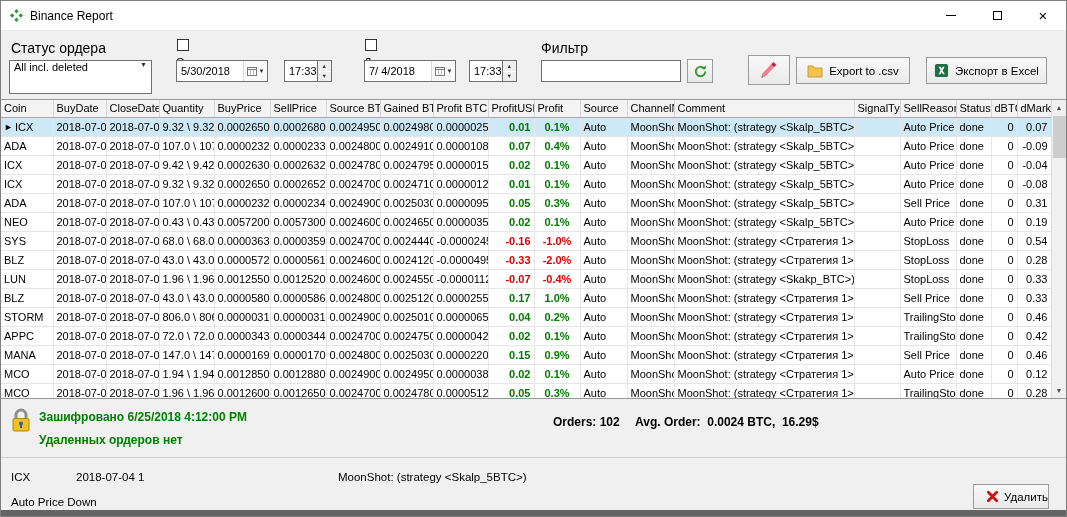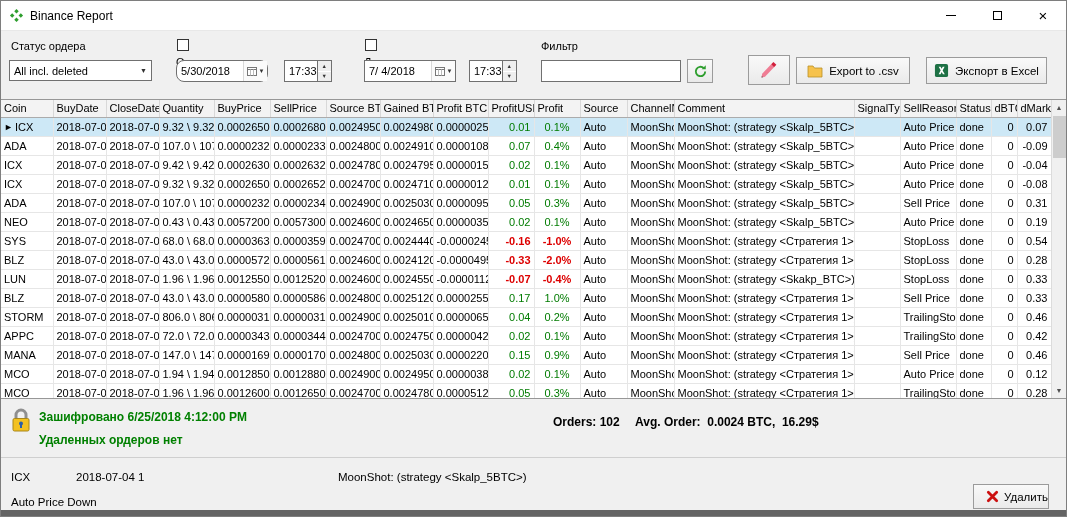--- a/index.html
+++ b/index.html
@@ -13,23 +13,23 @@
     display:flex; align-items:center; padding-left:8px; border-bottom:1px solid #e8e8e8; }
   .title-text { font-size:12px; color:#000; margin-left:6px; }
   .win-controls { margin-left:auto; display:flex; height:100%; }
   .win-btn { width:46px; height:100%; display:flex; align-items:center; justify-content:center; }
   .glyph-min { width:10px; height:1px; background:#000; display:block; }
   .glyph-max { width:9px; height:9px; border:1px solid #000; display:block; }
   .glyph-close { font-size:15px; line-height:1; color:#000; }
 
   
   .toolbar { position:absolute; top:30px; left:0; right:0; height:68px; background:#f0f0f0; }
-  .lbl { position:absolute; top:9px; font-size:11px; color:#000; }
-  .combo { position:absolute; top:29px; height:21px; background:#fff; border:1px solid #707070;
-    display:flex; align-items:center; padding:0 4px; font-size:11px; }
+  .lbl { position:absolute; top:9px; font-size:14px; color:#000; }
+  .combo { position:absolute; top:29px; height:34px; background:#fff; border:1px solid #707070;
+    display:flex; align-items:flex-start; padding:0 4px; font-size:11px; }
   .combo-arrow { margin-left:auto; font-size:7px; color:#303030; padding-left:5px; }
   .chk { position:absolute; top:8px; display:flex; align-items:center; gap:5px; font-size:11px;flex-direction:column; }
   .chk .box { width:12px; height:12px; background:#fff; border:1px solid #333; }
   .datefld { position:absolute; top:29px; height:22px; background:#fff; border:1px solid #707070;
     display:flex; align-items:center; padding-left:4px; font-size:11px; }
   .date-btn { margin-left:auto; height:100%; width:24px; display:flex; align-items:center;
     justify-content:center; gap:2px; border-left:1px solid #d8d8d8; background:#fafafa; }
   .date-btn .arr { font-size:6px; color:#333; }
   .spin { position:absolute; top:29px; height:22px; background:#fff; border:1px solid #707070;
     display:flex; align-items:center; padding-left:4px; font-size:11px; }
@@ -50,21 +50,21 @@
   .grid { position:absolute; top:98px; left:0; width:1065px; height:300px; background:#fff;
     border-top:1px solid #979797; border-bottom:1px solid #979797; overflow:hidden; }
   table { border-collapse:collapse; table-layout:fixed; width:1050px; }
   th { height:17px; font-size:11px; font-weight:normal; text-align:left; padding:0 3px;
     background:#f3f3f3; border-right:1px solid #d8d8d8; border-bottom:1px solid #ababab;
     white-space:nowrap; overflow:hidden; }
   td { height:19px; font-size:11px; padding:0 3px; border-right:1px solid #e6e6e6;
     border-bottom:1px solid #e6e6e6; white-space:nowrap; overflow:hidden; position:relative;
     color:#000; }
   tr.selected td { background:#cde8f6; }
-  td.pos { color:#007b00; font-weight:normal;margin-top:31px; }
+  td.pos { color:#007b00; font-weight:bold;margin-top:31px; }
   td.neg { color:#dd0000; font-weight:bold; }
   .ar { text-align:right; }
   .ac { text-align:center; }
   td.has-marker { padding-left:14px; }
   .row-marker { position:absolute; left:3px; top:4px; font-size:9px; color:#000; }
 
   .vscroll { position:absolute; top:0; right:0; width:15px; height:100%; background:#f0f0f0;
     border-left:1px solid #dcdcdc; }
   .sb-arrow { height:15px; display:flex; align-items:center; justify-content:center;
     font-size:7px; color:#505050; }
@@ -125,21 +125,21 @@
     <span class="lbl" style="left:10px;">Статус ордера</span>
     <div class="combo" style="left:8px;width:143px;">
       <span>All incl. deleted</span>
       <span class="combo-arrow">▼</span>
     </div>
 
     <span class="chk" style="left:175px;">
       <span class="box"></span>
       <span>От</span>
     </span>
-    <div class="datefld" style="left:175px;width:92px;border-radius:8px;">
+    <div class="datefld" style="left:175px;width:92px;">
       <span>5/30/2018</span>
       <span class="date-btn">
         <svg width="10" height="10" viewBox="0 0 10 10">
             <rect x="0.5" y="1.5" width="9" height="8" fill="#fff" stroke="#777"></rect>
             <line x1="0.5" y1="3.5" x2="9.5" y2="3.5" stroke="#777"></line>
             <line x1="3.5" y1="3.5" x2="3.5" y2="9.5" stroke="#bbb"></line>
             <line x1="6.5" y1="3.5" x2="6.5" y2="9.5" stroke="#bbb"></line>
           </svg>
         <span class="arr">▼</span>
       </span>

